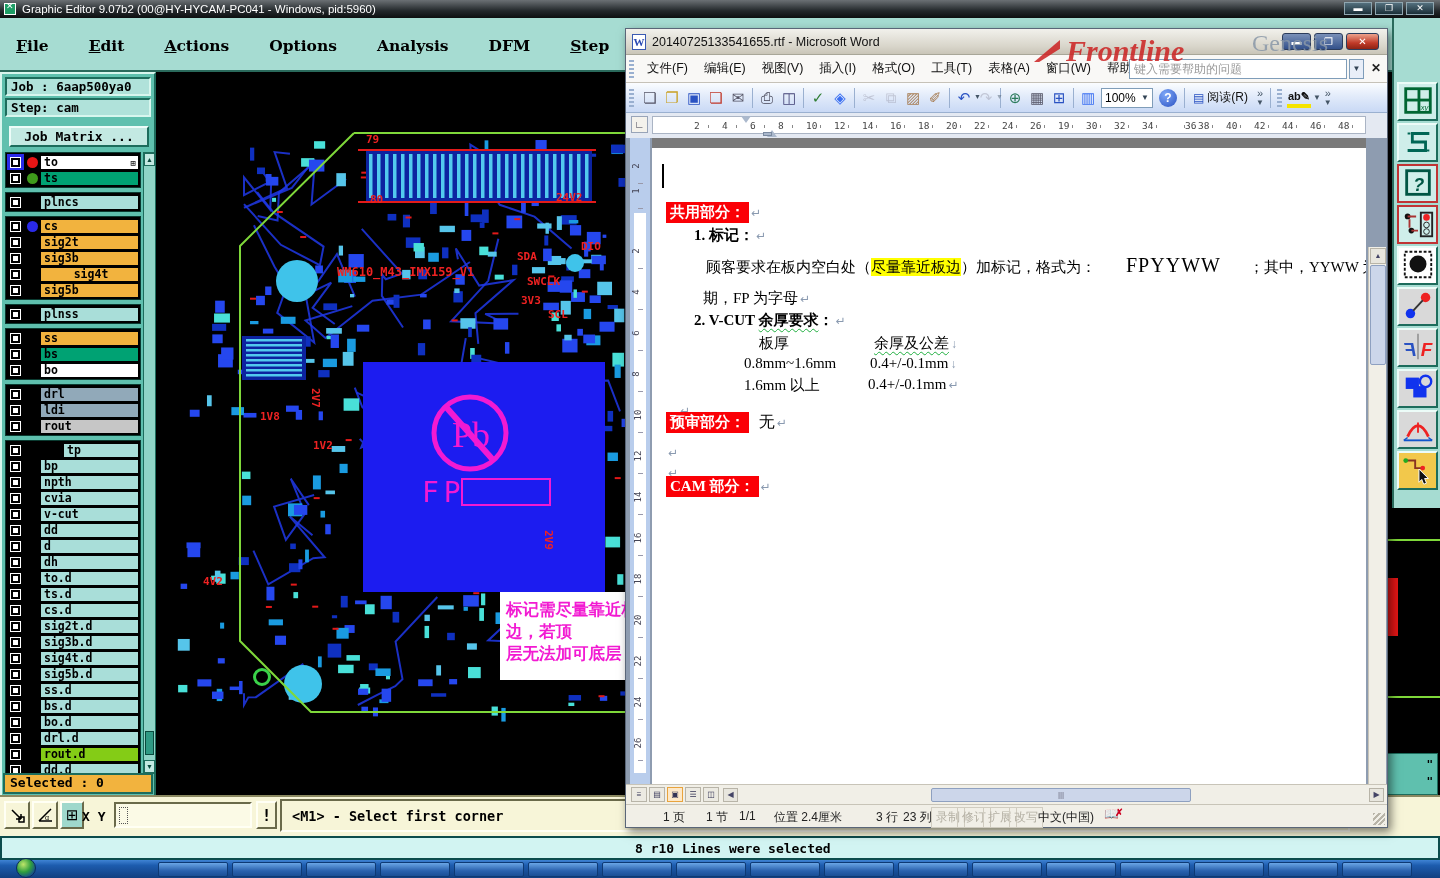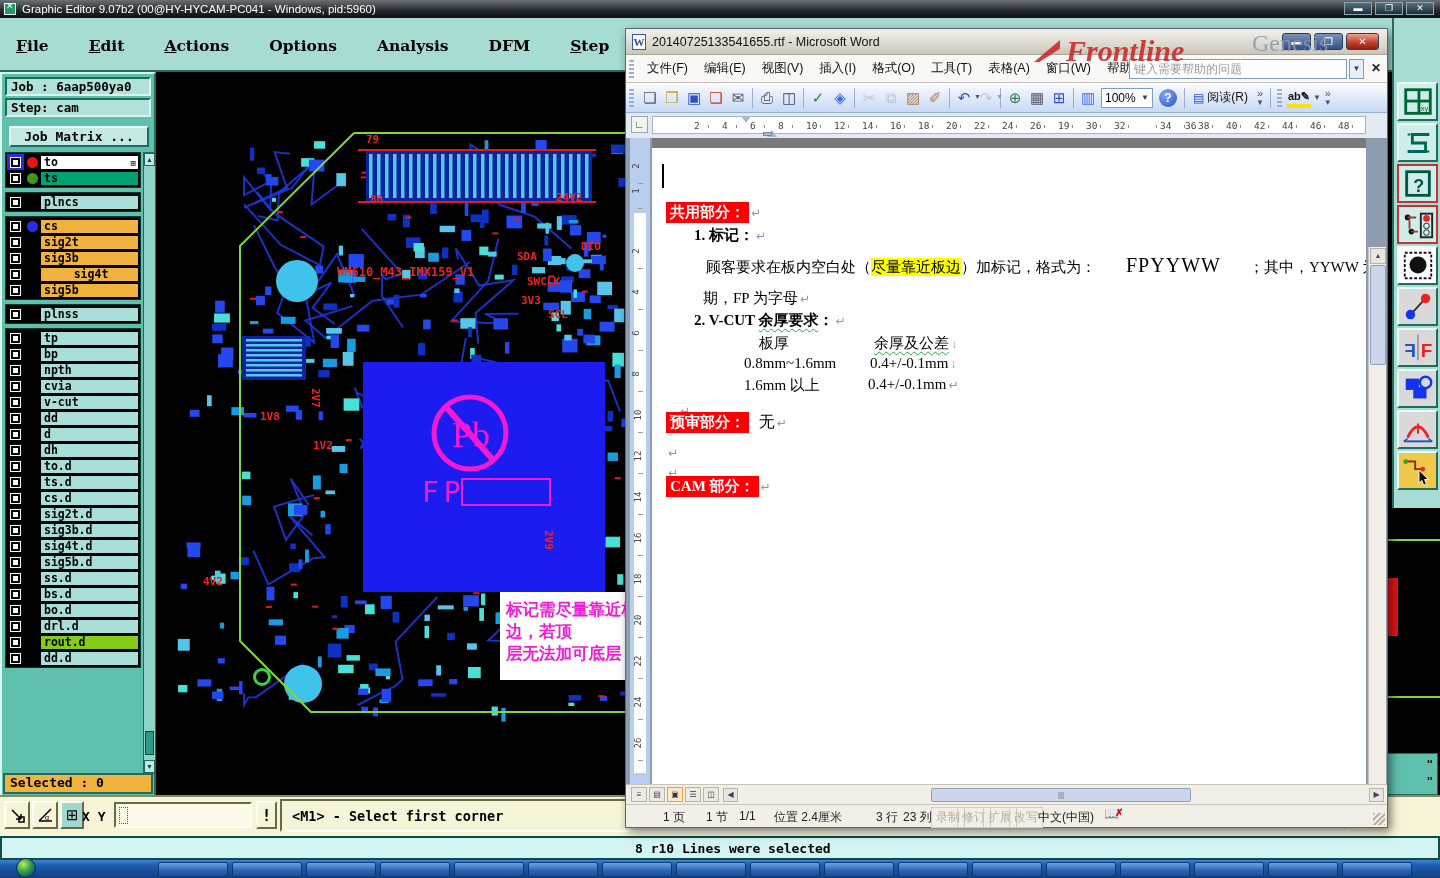--- a/index.html
+++ b/index.html
@@ -69,21 +69,21 @@
   #cyan-bar span{position:absolute;left:633px;top:3px;}
   #taskbar{left:0;top:860px;width:1440px;height:18px;background:linear-gradient(#3f83d4,#1d5cae 30%,#123f80);z-index:2;}
   #start-orb{position:absolute;left:16px;top:-2px;width:20px;height:20px;border-radius:50%;
     background:radial-gradient(circle at 35% 30%,#bfe66a,#2f9e3f 45%,#154a92 80%);border:1px solid #0c2c5c;}
   .tkbtn{position:absolute;top:2px;width:70px;height:15px;border-radius:2px;
     background:linear-gradient(#6aa6e6,#2a62ae 60%,#1b4f96);border:1px solid #0e3a74;}
 
   
   #right-col{left:1392px;top:18px;width:48px;height:490px;background:#a6dcd2;border-left:2px solid #2a6a5c;z-index:5;}
   .ribtn{position:absolute;left:3px;width:41px;height:39px;border:2px solid;
-    border-color:#ecfcf8 #1d6c5c #1d6c5c #ecfcf8;display:flex;align-items:flex-end;justify-content:center;}
+    border-color:#ecfcf8 #1d6c5c #1d6c5c #ecfcf8;display:flex;align-items:flex-start;justify-content:center;font-style:italic;}
   .ribtn svg{width:36px;height:34px;}
 
   
   #coord-box{left:1378px;top:753px;width:60px;height:42px;background:#5fc0ae;border:1px solid #1d6c5c;z-index:1;
     font-family:"DejaVu Sans Mono",monospace;font-weight:bold;font-size:11px;color:#000;padding:2px 4px;line-height:17px;text-align:right;}
   #inch-btn{left:1346px;top:797px;width:94px;height:33px;background:#5fc0ae;border:2px solid #0a3a30;z-index:1;
     font-family:"DejaVu Serif",serif;font-weight:bold;font-size:17px;color:#000;display:flex;align-items:center;justify-content:center;gap:6px;}
   #inch-btn i{width:12px;height:8px;background:#c3e9e2;border:1px solid #1d6c5c;font-style:normal;}
 
   
@@ -704,21 +704,67 @@
             <span class="ldot"></span>
             <span class="lname" style="background: rgb(169, 222, 217);">plnss</span>
           </div>
         </div>
         <div class="lgroup">
           <div class="lrow">
             <span class="lchk">
               <span class="box"></span>
             </span>
             <span class="ldot"></span>
-            <span class="lname" style="background: rgb(169, 222, 217);">tp</span>
+            <span class="lname" style="background: rgb(242, 179, 62);">ss</span>
+          </div>
+          <div class="lrow">
+            <span class="lchk">
+              <span class="box"></span>
+            </span>
+            <span class="ldot"></span>
+            <span class="lname" style="background: rgb(0, 162, 115);">bs</span>
+          </div>
+          <div class="lrow">
+            <span class="lchk">
+              <span class="box"></span>
+            </span>
+            <span class="ldot"></span>
+            <span class="lname" style="background: rgb(255, 255, 255);">bo</span>
+          </div>
+        </div>
+        <div class="lgroup">
+          <div class="lrow">
+            <span class="lchk">
+              <span class="box"></span>
+            </span>
+            <span class="ldot"></span>
+            <span class="lname" style="background: rgb(145, 169, 185);">drl</span>
+          </div>
+          <div class="lrow">
+            <span class="lchk">
+              <span class="box"></span>
+            </span>
+            <span class="ldot"></span>
+            <span class="lname" style="background: rgb(145, 169, 185);">ldi</span>
+          </div>
+          <div class="lrow">
+            <span class="lchk">
+              <span class="box"></span>
+            </span>
+            <span class="ldot"></span>
+            <span class="lname" style="background: rgb(198, 198, 198);">rout</span>
+          </div>
+        </div>
+        <div class="lgroup">
+          <div class="lrow">
+            <span class="lchk">
+              <span class="box"></span>
+            </span>
+            <span class="ldot"></span>
+            <span class="lname" style="background: rgb(169, 222, 217); margin-left: 23px;">tp</span>
           </div>
           <div class="lrow">
             <span class="lchk">
               <span class="box"></span>
             </span>
             <span class="ldot"></span>
             <span class="lname" style="background: rgb(169, 222, 217);">bp</span>
           </div>
           <div class="lrow">
             <span class="lchk">
@@ -1107,21 +1153,21 @@
           <span class="rnum" style="left: 349px;">24</span>
           <span class="rtick" style="left: 363px;"></span>
           <span class="rnum" style="left: 377px;">26</span>
           <span class="rtick" style="left: 391px;"></span>
           <span class="rnum" style="left: 405px;">19</span>
           <span class="rtick" style="left: 419px;"></span>
           <span class="rnum" style="left: 433px;">30</span>
           <span class="rtick" style="left: 447px;"></span>
           <span class="rnum" style="left: 461px;">32</span>
           <span class="rtick" style="left: 475px;"></span>
-          <span class="rnum" style="left: 507px;">34</span>
+          <span class="rnum" style="left: 489px;">34</span>
           <span class="rtick" style="left: 503px;"></span>
           <span class="rnum" style="left: 532px;">36</span>
           <span class="rtick" style="left: 531px;"></span>
           <span class="rnum" style="left: 545px;">38</span>
           <span class="rtick" style="left: 559px;"></span>
           <span class="rnum" style="left: 573px;">40</span>
           <span class="rtick" style="left: 587px;"></span>
           <span class="rnum" style="left: 601px;">42</span>
           <span class="rtick" style="left: 615px;"></span>
           <span class="rnum" style="left: 629px;">44</span>

